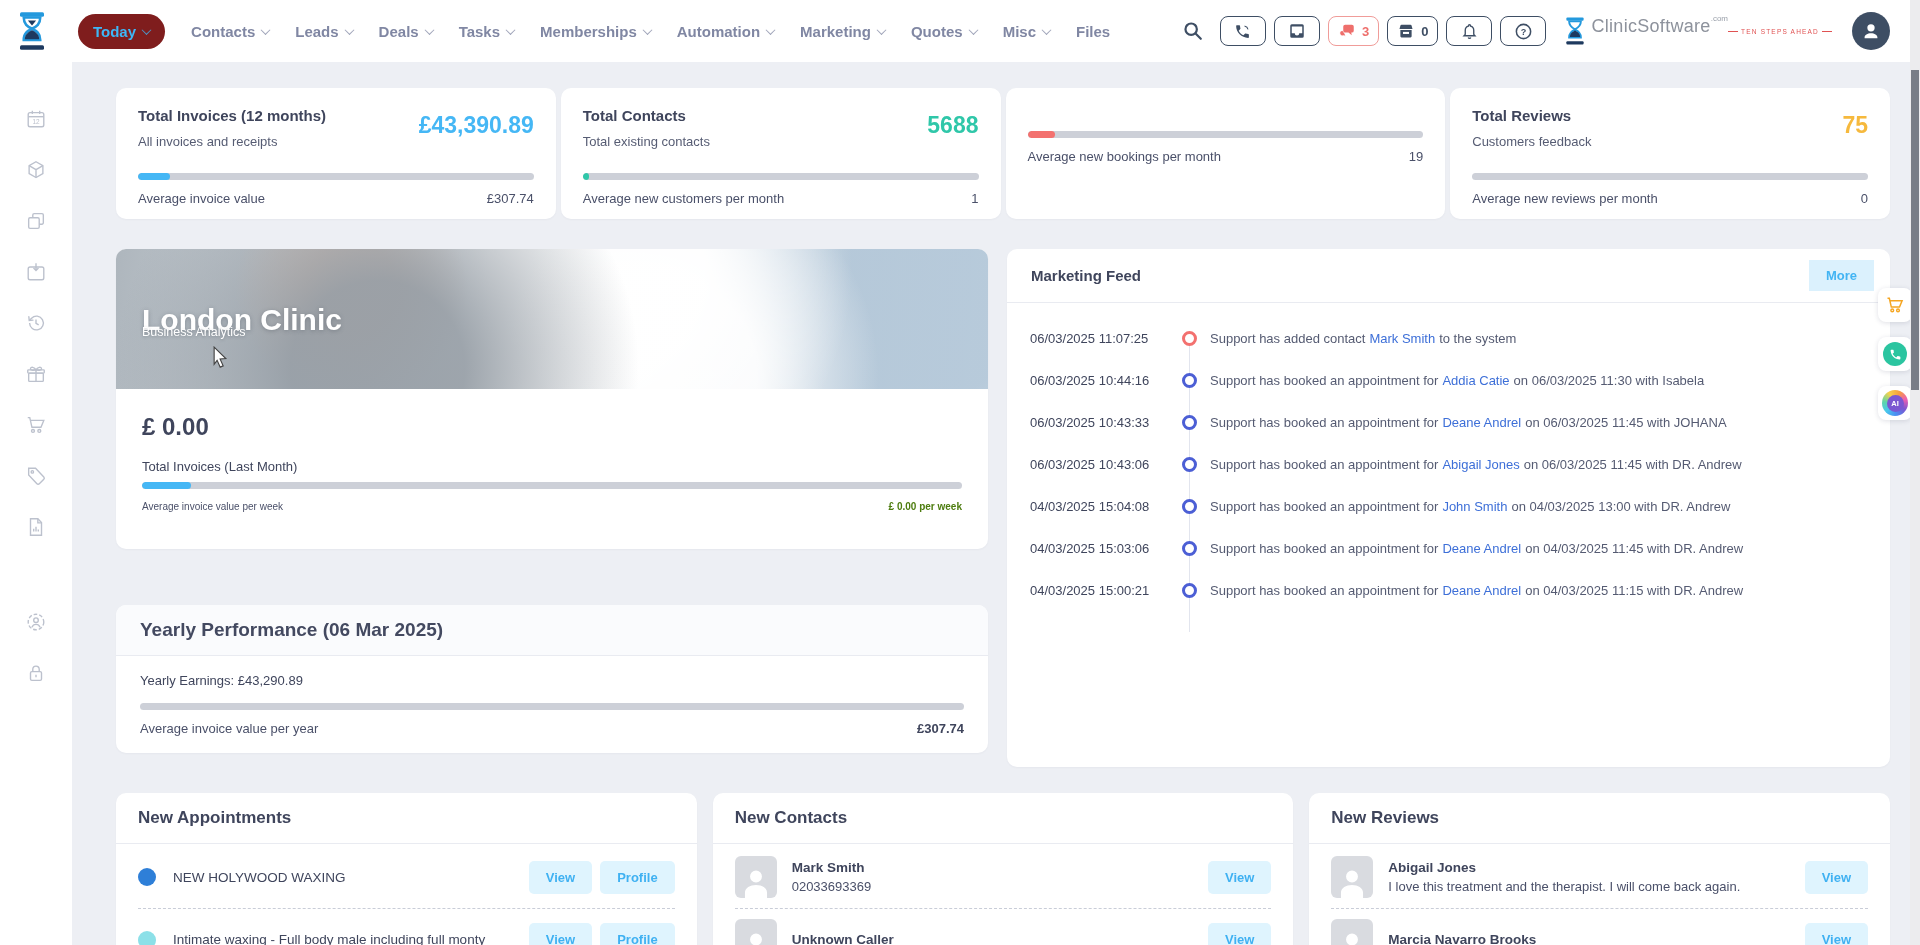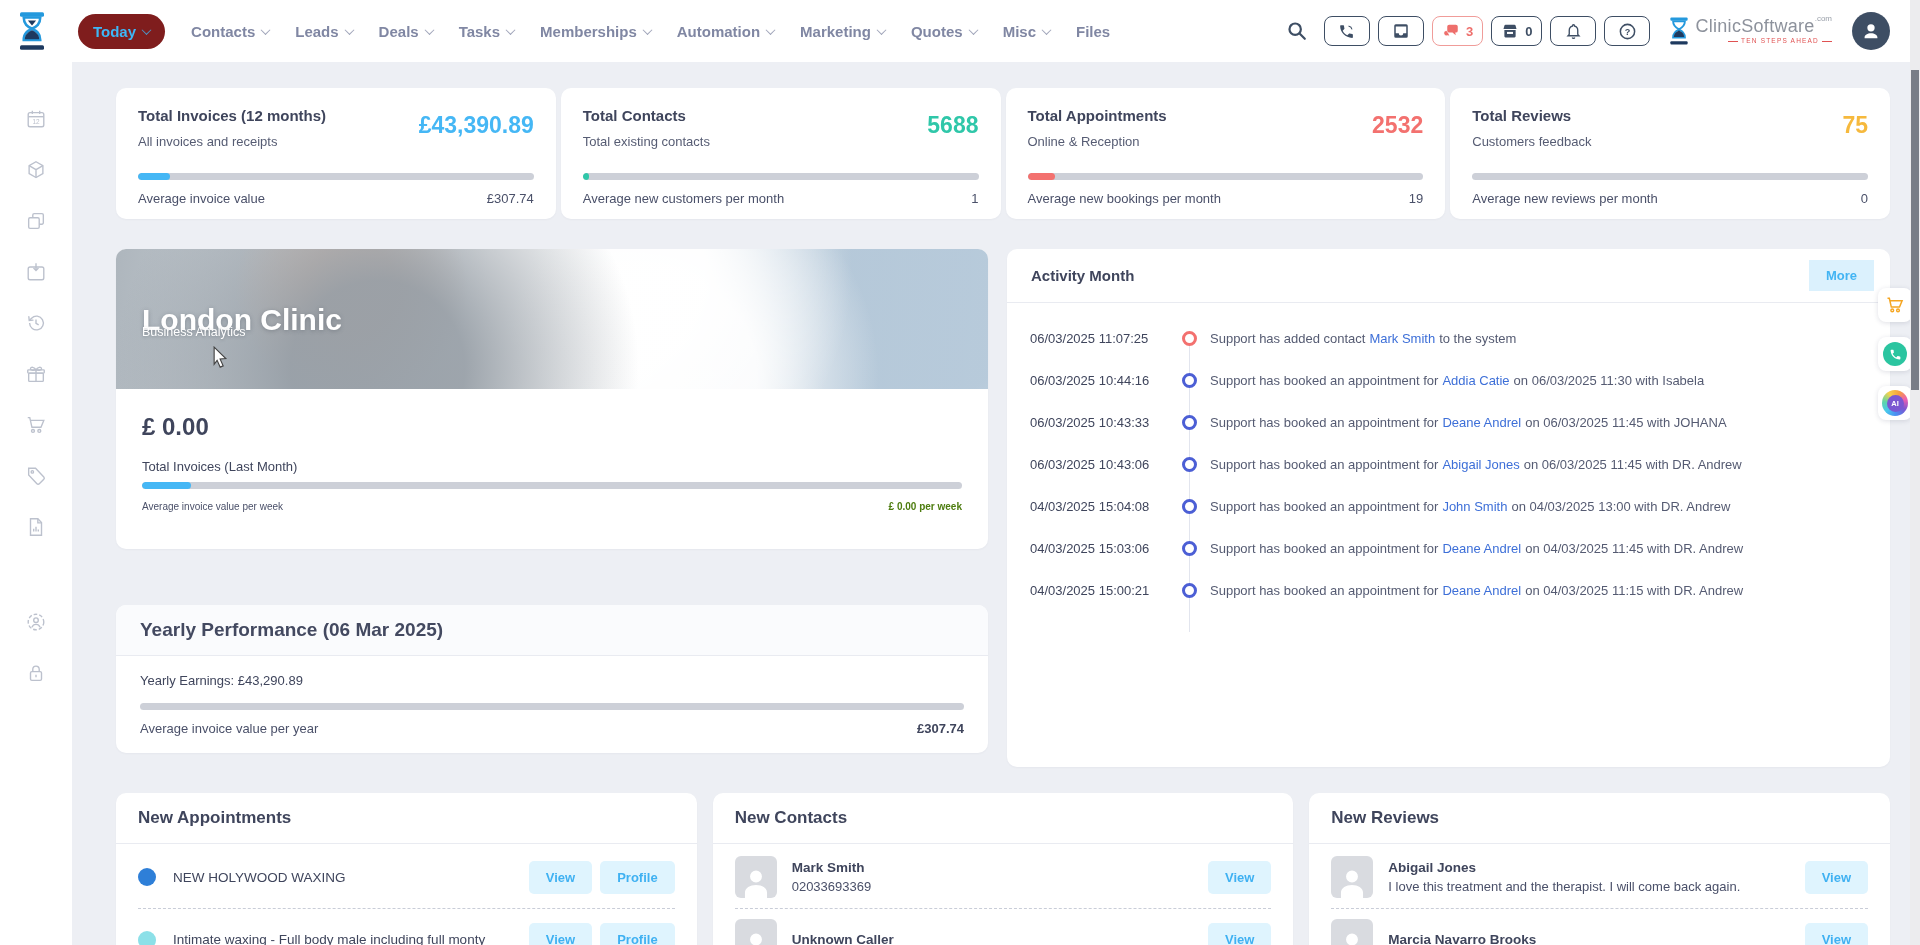--- a/index.html
+++ b/index.html
@@ -15,21 +15,21 @@
   .logo { position:absolute; left:17px; top:8px; }
   .nav { display:flex; align-items:center; gap:26px; margin-left:78px; }
   .nav-item { display:flex; align-items:center; gap:7px; color:#8087a3; font-size:15px; font-weight:600; cursor:pointer; white-space:nowrap; }
   .nav-item.active { color:#3eb7f7; background:#7f1d1d; padding:9px 15px; border-radius:20px; }
   .chev { width:7px; height:7px; border-right:1.7px solid currentColor; border-bottom:1.7px solid currentColor; transform:rotate(45deg) translate(-1px,-1px); opacity:.75; }
   .header-right { margin-left:auto; display:flex; align-items:center; gap:8px; padding-right:30px; }
   .search-ico { margin-right:8px; display:flex; }
   .icon-btn { height:30px; min-width:46px; padding:0 9px; border:1.6px solid #3e4e64; border-radius:8px; background:#fff; display:flex; align-items:center; justify-content:center; gap:6px; font-size:13px; font-weight:700; color:#3e4e64; }
   .icon-btn.alert { border-color:#f09c99; color:#ee6f6c; }
   .brand { display:flex; align-items:flex-start; gap:5px; margin:0 12px 0 10px; cursor:pointer; }
-  .brand-txt { display:flex; flex-direction:column; line-height:1; }
+  .brand-txt { display:flex; flex-direction:row; line-height:1; }
   .brand-row { display:flex; align-items:flex-start; }
   .brand-name { font-size:18px; color:#8d929c; letter-spacing:.3px; }
   .brand-tld { font-size:8px; color:#9aa0aa; margin-top:-2px; }
   .brand-tag { align-self:flex-end; font-size:6.5px; letter-spacing:1.2px; color:#e05252; margin-top:3px; display:flex; align-items:center; gap:3px; }
   .brand-tag::before, .brand-tag::after { content:""; width:10px; height:1px; background:#e05252; }
   .avatar { width:38px; height:38px; border-radius:50%; background:#3e4e64; display:flex; align-items:center; justify-content:center; cursor:pointer; }
   
   .sidebar { position:fixed; top:62px; left:0; width:72px; height:883px; background:#fff; display:flex; flex-direction:column; align-items:center; padding-top:46px; gap:29px; z-index:20; }
   .side-icon { color:#bcc1cd; height:22px; cursor:pointer; }
   .side-icon.group2 { margin-top:44px; }
@@ -319,27 +319,20 @@
       </div>
       <div class="bar">
           <div class="bar-fill" style="--c: #2fc7a9; width: 1.5%;"></div>
         </div>
       <div class="stat-foot">
         <span>Average new customers per month</span>
         <span>1</span>
       </div>
     </div>
     <div class="stat-card">
-      <div class="stat-top">
-        <div>
-          <div class="stat-title">Total Appointments</div>
-          <div class="stat-sub">Online &amp; Reception</div>
-        </div>
-        <div class="stat-value" style="--c: #f3716f;">2532</div>
-      </div>
       <div class="bar">
           <div class="bar-fill" style="--c: #f3716f; width: 7%;"></div>
         </div>
       <div class="stat-foot">
         <span>Average new bookings per month</span>
         <span>19</span>
       </div>
     </div>
     <div class="stat-card">
       <div class="stat-top">
@@ -397,21 +390,21 @@
           <div class="y-foot">
             <span>Average invoice value per year</span>
             <b>£307.74</b>
           </div>
         </div>
       </div>
     </div>
 
     <div class="activity-card">
       <div class="act-head">
-        <span class="act-title">Activity Month</span>
+        <span class="act-title">Marketing Feed</span>
         <button class="more-btn">More</button>
       </div>
       <div class="feed">
         <div class="feed-line"></div>
 
         <div class="feed-row">
           <span class="feed-time">06/03/2025 11:07:25</span>
           <span class="feed-dot" style="--c: #f3716f;"></span>
           <span class="feed-text"><span>Support has added contact</span><span class="act-link">Mark Smith</span><span>to the system</span></span>
         </div>

